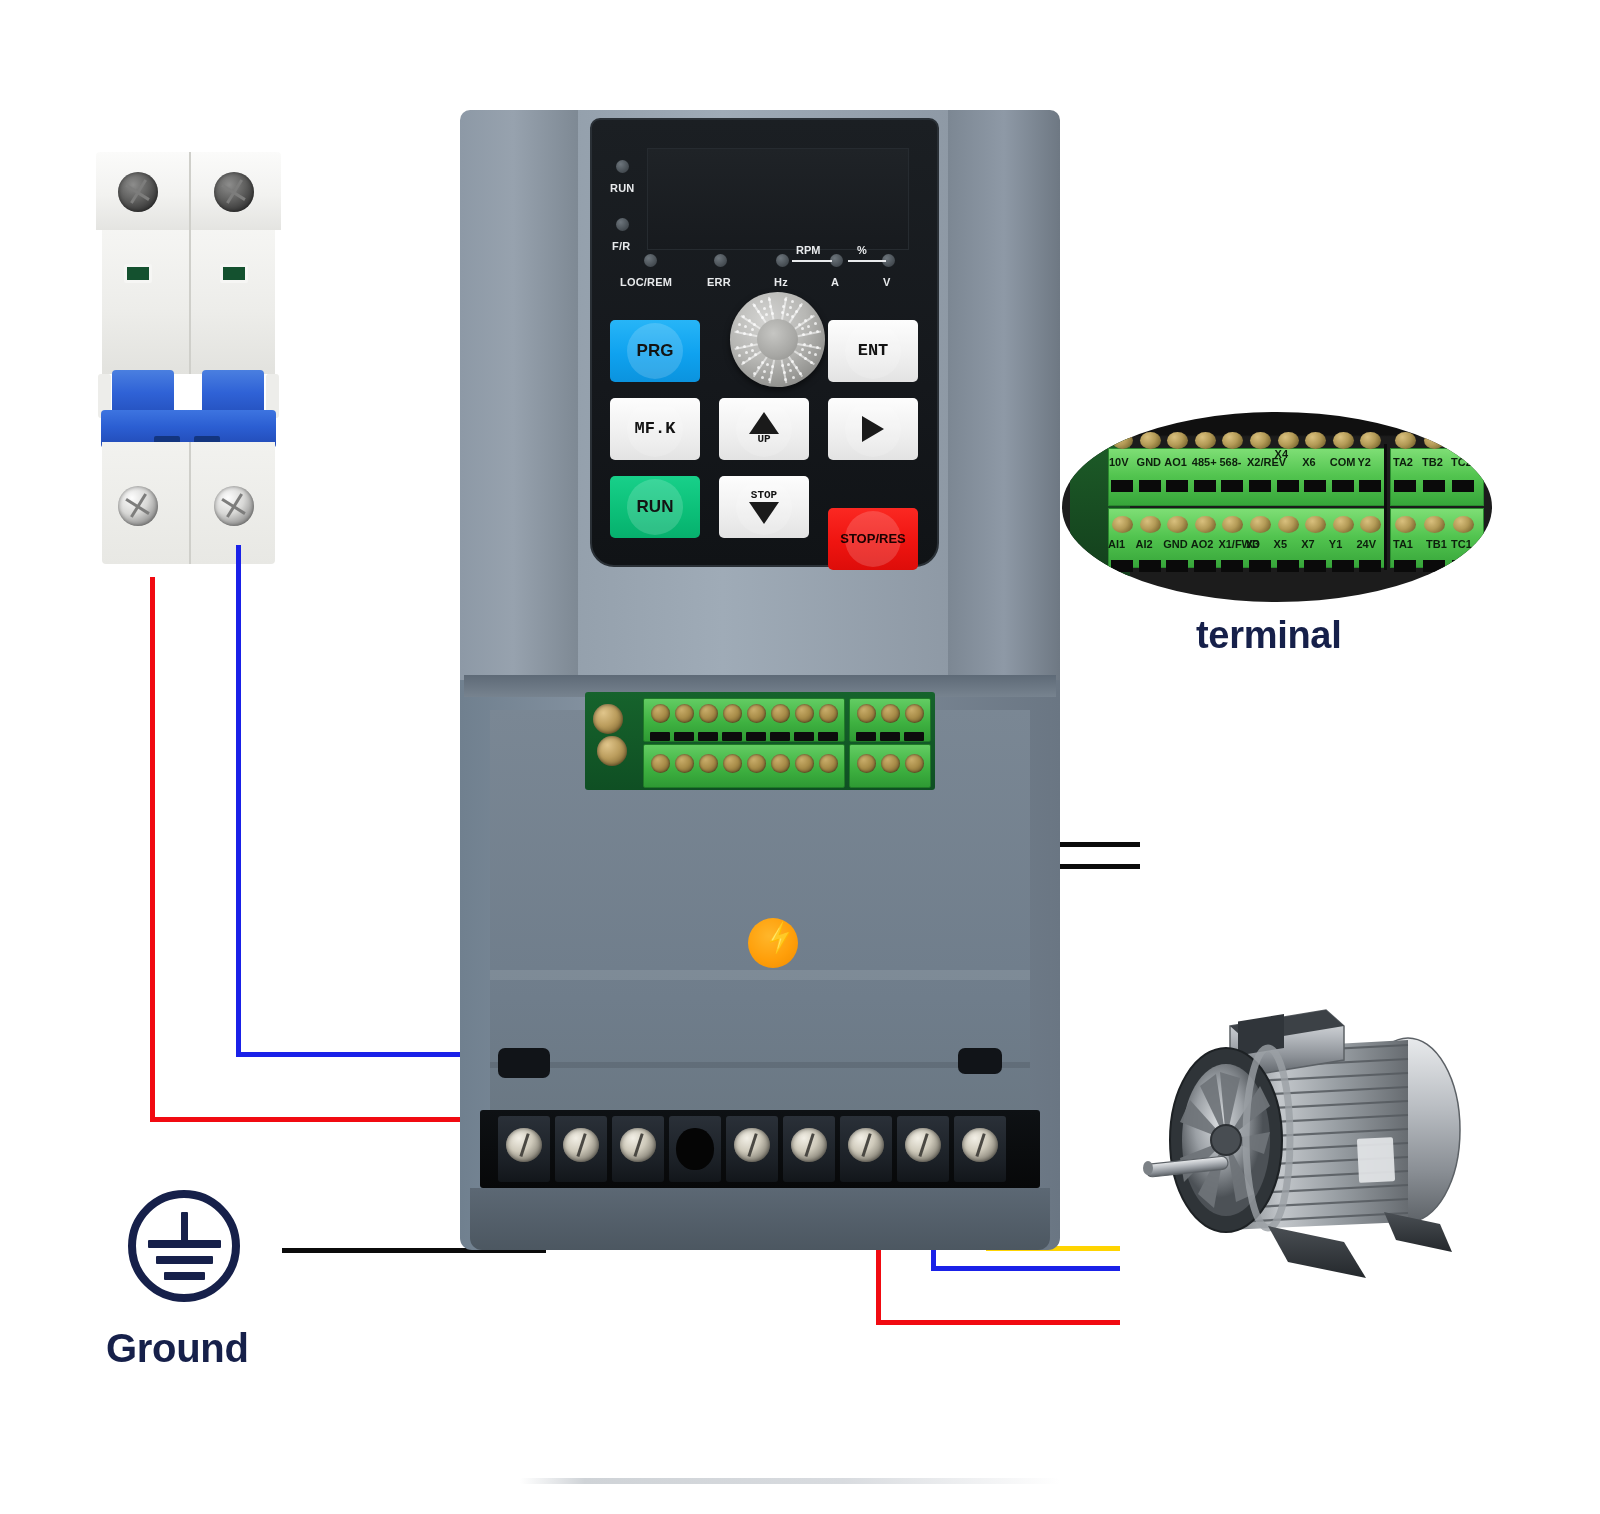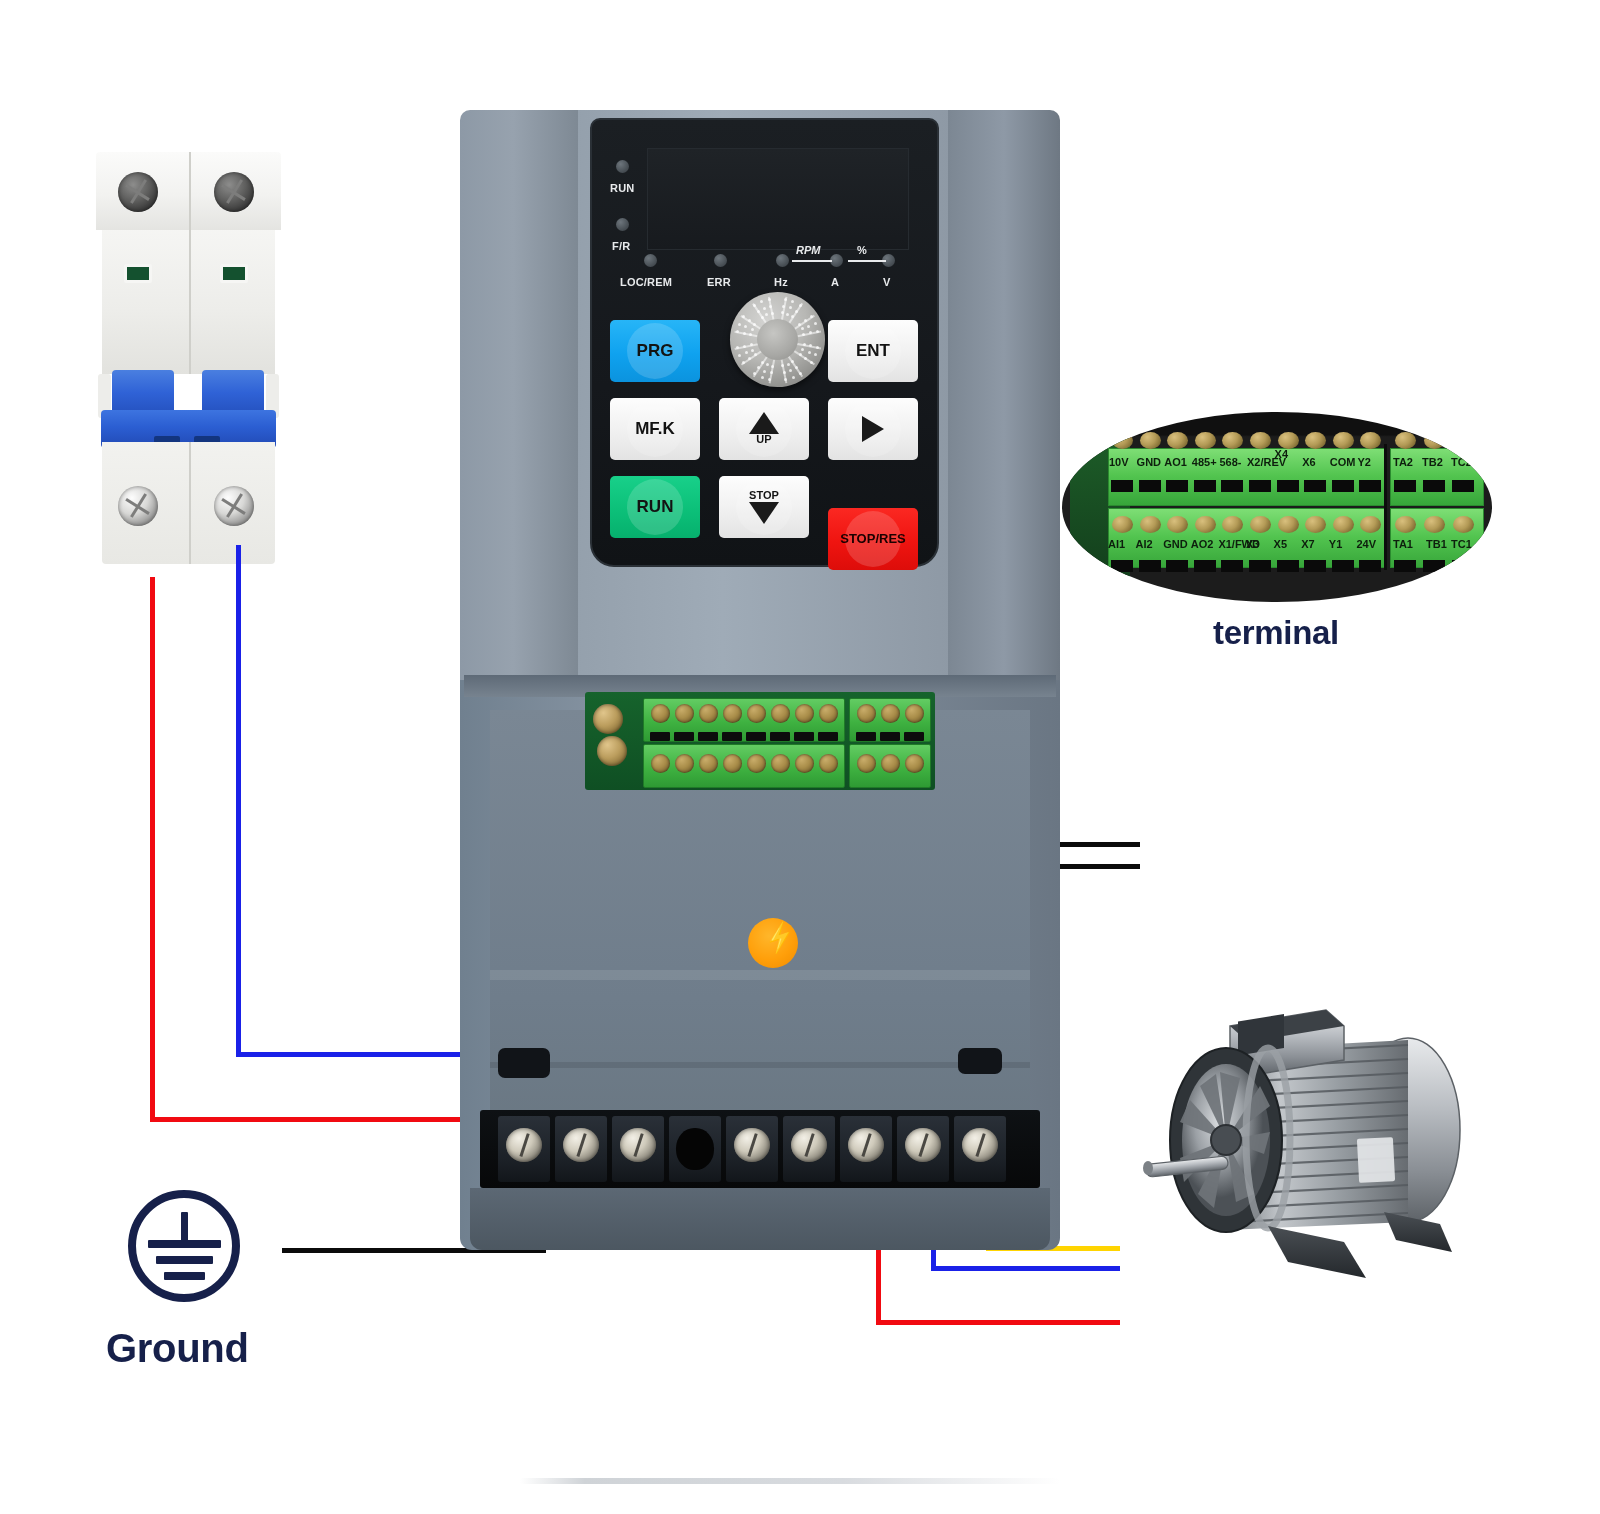--- a/index.html
+++ b/index.html
@@ -83,21 +83,21 @@
      background:radial-gradient(circle at 38% 30%,#d4d4d2 0%,#b7b7b4 45%,#8f8f8c 78%,#757572 100%);
      box-shadow:0 3px 6px rgba(0,0,0,.55);}
   .dial::after{content:"";position:absolute;left:27px;top:27px;width:41px;height:41px;border-radius:50%;
      background:radial-gradient(circle at 40% 35%,#c6c6c3 0%,#a8a8a5 60%,#8e8e8b 100%);}
   .dialspoke{position:absolute;left:47px;top:4px;width:1.6px;height:88px;background:rgba(255,255,255,.55);transform-origin:50% 50%;}
   .dot{position:absolute;width:3px;height:3px;border-radius:50%;background:rgba(255,255,255,.75);}
 
   .btn{position:absolute;width:90px;height:62px;border-radius:5px;
        display:flex;align-items:center;justify-content:center;
        font-size:17px;font-weight:bold;color:#131313;font-family:"Liberation Sans",sans-serif;}
-  .btn.white{background:linear-gradient(180deg,#fdfdfd 0%,#f0f0f0 55%,#e3e3e3 100%);}
+  .btn.white{background:linear-gradient(180deg,#fdfdfd 0%,#f0f0f0 55%,#e3e3e3 100%);font-family:Liberation Mono, monospace;}
   .btn.blue{background:linear-gradient(180deg,#27b5f7 0%,#0fa2ef 55%,#0b93de 100%);}
   .btn.green{background:linear-gradient(180deg,#18d08a 0%,#0cc079 55%,#06b06d 100%);}
   .btn.red{background:linear-gradient(180deg,#fb2822 0%,#ef1410 55%,#dd0d0a 100%);}
   .btn .sheen{position:absolute;left:50%;top:50%;width:56px;height:56px;margin:-28px 0 0 -28px;
        border-radius:50%;background:rgba(255,255,255,.16);}
   .btn .cap{position:relative;z-index:2;text-align:center;line-height:1.05;}
   .btn.red .cap{font-size:13px;color:#1b0000;}
   .btn .sub{display:block;font-size:11px;font-weight:bold;}
   .arrowU{width:0;height:0;border-left:15px solid transparent;border-right:15px solid transparent;
        border-bottom:22px solid #1a1a1a;margin:0 auto;}
@@ -247,21 +247,21 @@
       <div class="led" style="left:52px;top:134px;"></div>
       <div class="ledtxt" style="left:28px;top:156px;">LOC/REM</div>
 
       <div class="led" style="left:122px;top:134px;"></div>
       <div class="ledtxt" style="left:115px;top:156px;">ERR</div>
 
       <div class="led" style="left:184px;top:134px;"></div>
       <div class="ledtxt" style="left:182px;top:156px;">Hz</div>
 
       <div class="led" style="left:238px;top:134px;"></div>
-      <div class="fractop" style="left:204px;top:124px;font-style:italic;">RPM</div>
+      <div class="fractop" style="left:204px;top:124px;">RPM</div>
       <div class="fracline" style="left:200px;top:140px;width:40px;"></div>
       <div class="ledtxt" style="left:239px;top:156px;">A</div>
 
       <div class="led" style="left:290px;top:134px;"></div>
       <div class="fractop" style="left:265px;top:124px;">%</div>
       <div class="fracline" style="left:256px;top:140px;width:38px;"></div>
       <div class="ledtxt" style="left:291px;top:156px;">V</div>
 
       <div class="dial" id="dial">
           <div class="dialspoke" style="transform: rotate(11deg);"></div>
@@ -556,21 +556,21 @@
           <div class="cslot" style="left: 332px; top: 148px;"></div>
           <div class="cscrew" style="left: 362px; top: 104px;"></div>
           <div class="clabel" style="left: 364px; top: 126px;">TB1</div>
           <div class="cslot" style="left: 361px; top: 148px;"></div>
           <div class="cscrew" style="left: 391px; top: 104px;"></div>
           <div class="clabel" style="left: 389px; top: 126px;">TC1</div>
           <div class="cslot" style="left: 390px; top: 148px;"></div>
         </div>
     </div>
   </div>
-  <div class="lbl" style="left:1196px;top:614px;font-size:33px;margin-left:17px;">terminal</div>
+  <div class="lbl" style="left:1196px;top:614px;font-size:38px;">terminal</div>
 
 
   <div class="abs" id="gnd">
     <div class="gcirc"></div>
     <div class="gbar" style="left:53px;top:22px;width:7px;height:34px;"></div>
     <div class="gbar" style="left:20px;top:50px;width:73px;height:8px;"></div>
     <div class="gbar" style="left:28px;top:66px;width:57px;height:8px;"></div>
     <div class="gbar" style="left:36px;top:82px;width:41px;height:8px;"></div>
   </div>
   <div class="lbl" style="left:106px;top:1326px;font-size:40px;">Ground</div>

